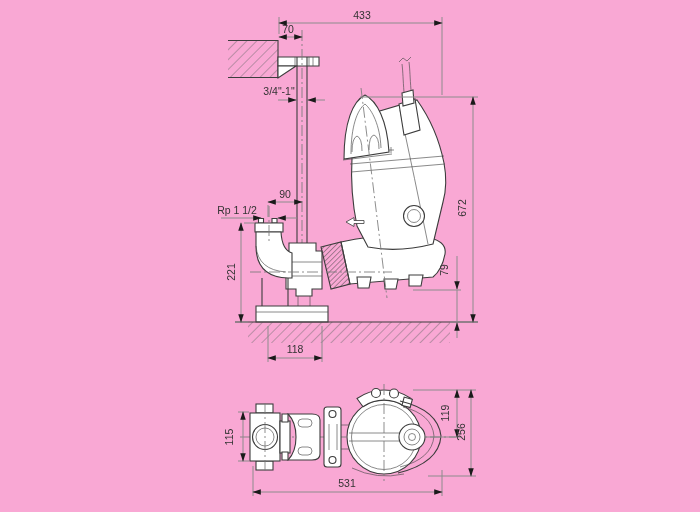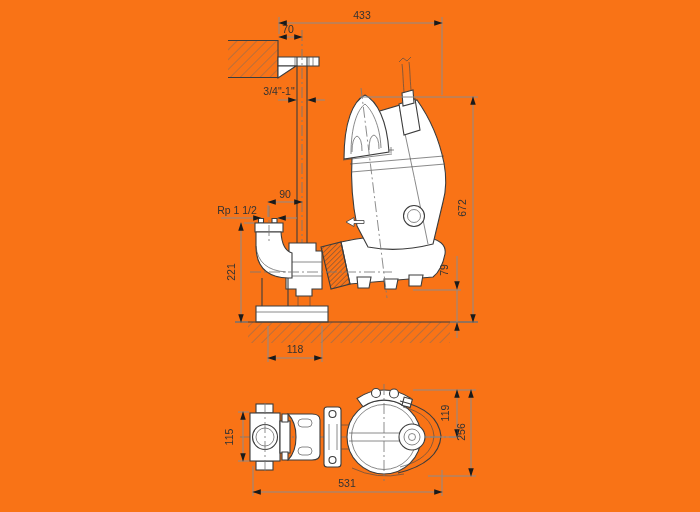--- a/index.html
+++ b/index.html
@@ -1,16 +1,16 @@
 <!DOCTYPE html>
 <html><head>
 <meta charset="utf-8">
 <style>
   html,body{margin:0;padding:0;background:#ffffff;}
-  .canvas{position:relative;width:700px;height:512px;background:#f97316;overflow:hidden;
+  .canvas{position:relative;width:700px;height:512px;background:#f9a8d4;overflow:hidden;
           font-family:"Liberation Sans",sans-serif;}
   svg{display:block;}
   .ol  {stroke:#3c3c3c;stroke-width:1.1;fill:none;}
   .of  {stroke:#3c3c3c;stroke-width:1.1;fill:#ffffff;}
   .ol2 {stroke:#4a4a4a;stroke-width:0.65;fill:none;}
   .dl  {stroke:#8c8c8c;stroke-width:1;fill:none;}
   .cl  {stroke:#7a7a7a;stroke-width:0.85;fill:none;stroke-dasharray:11 3 2 3;}
   .dt  {font:10.5px "Liberation Sans",sans-serif;fill:#333333;}
 </style>
 </head>

